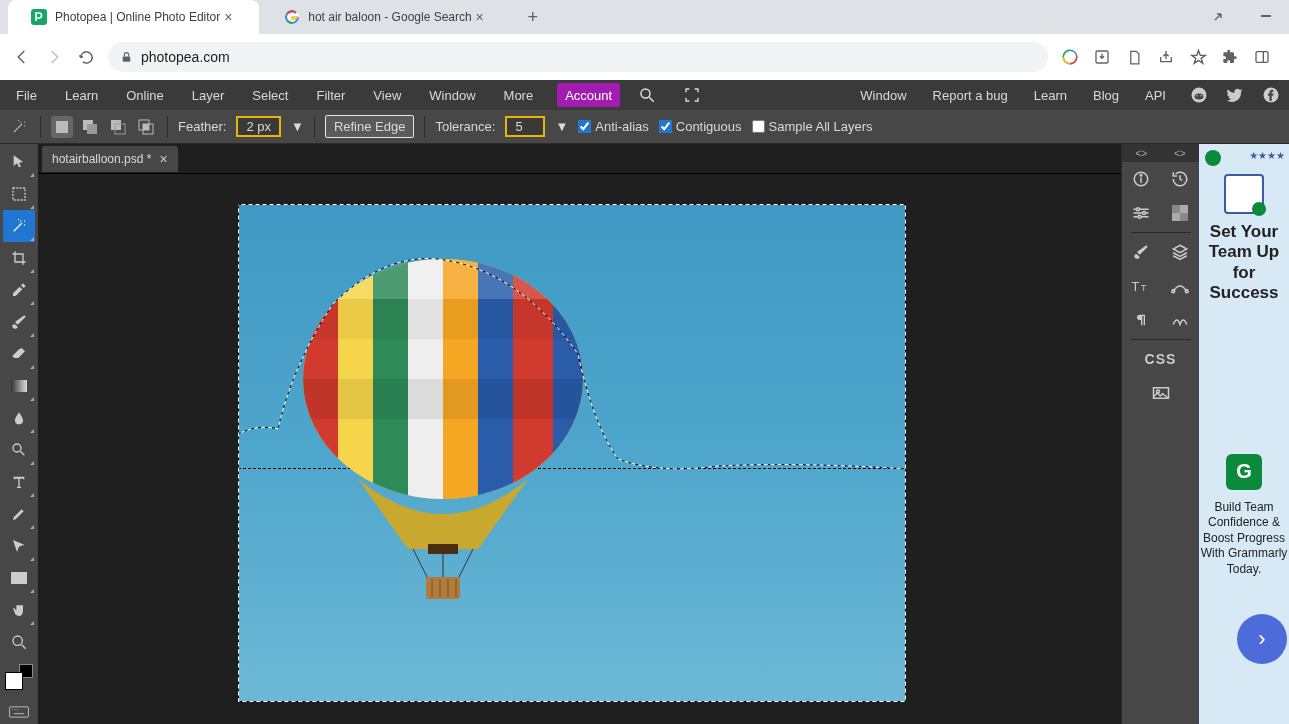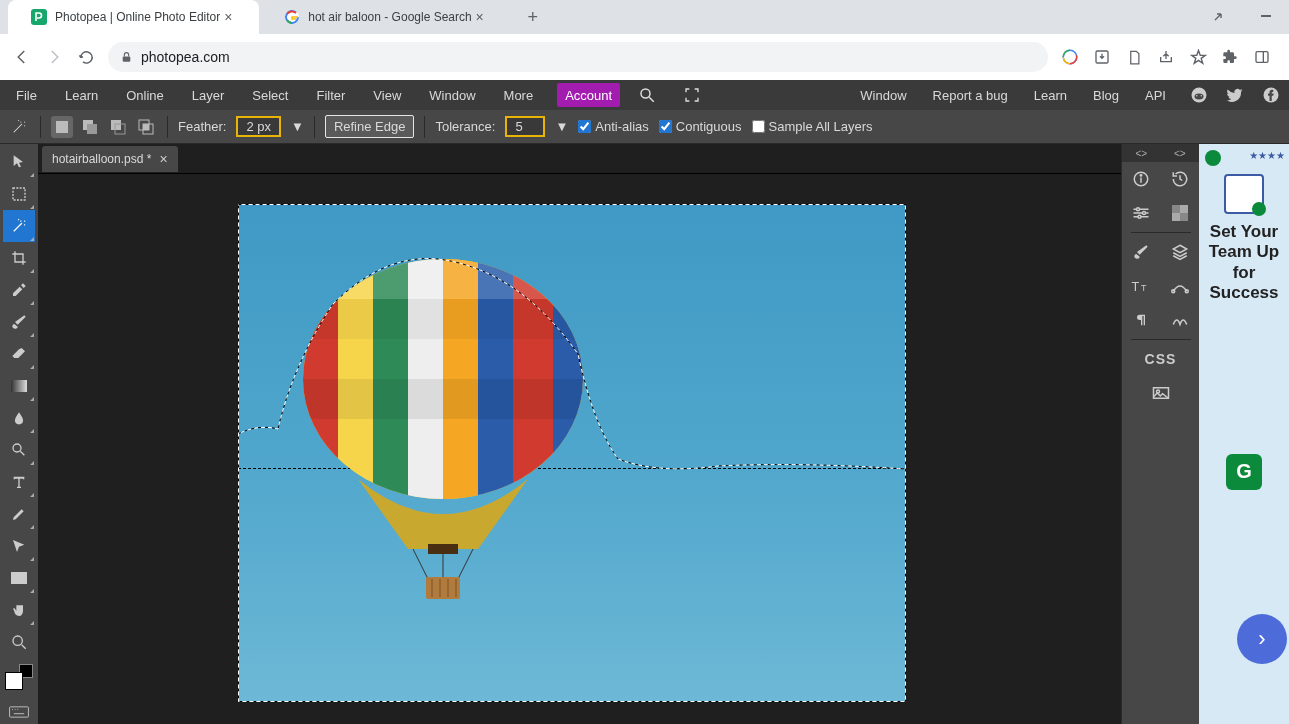--- a/index.html
+++ b/index.html
@@ -559,16 +559,17 @@
           </div>
         </div>
     </div>
 
     <div class="adpanel">
       <div class="check"></div>
       <div class="stars">★★★★</div>
       <div class="doc"></div>
       <h3>Set Your Team Up for Success</h3>
       <div class="grlogo">G</div>
+      <p>Build Team Confidence &amp; Boost Progress With Grammarly Today.</p>
       <div class="cta">›</div>
     </div>
   </div>
 </div>
 
 </body></html>

